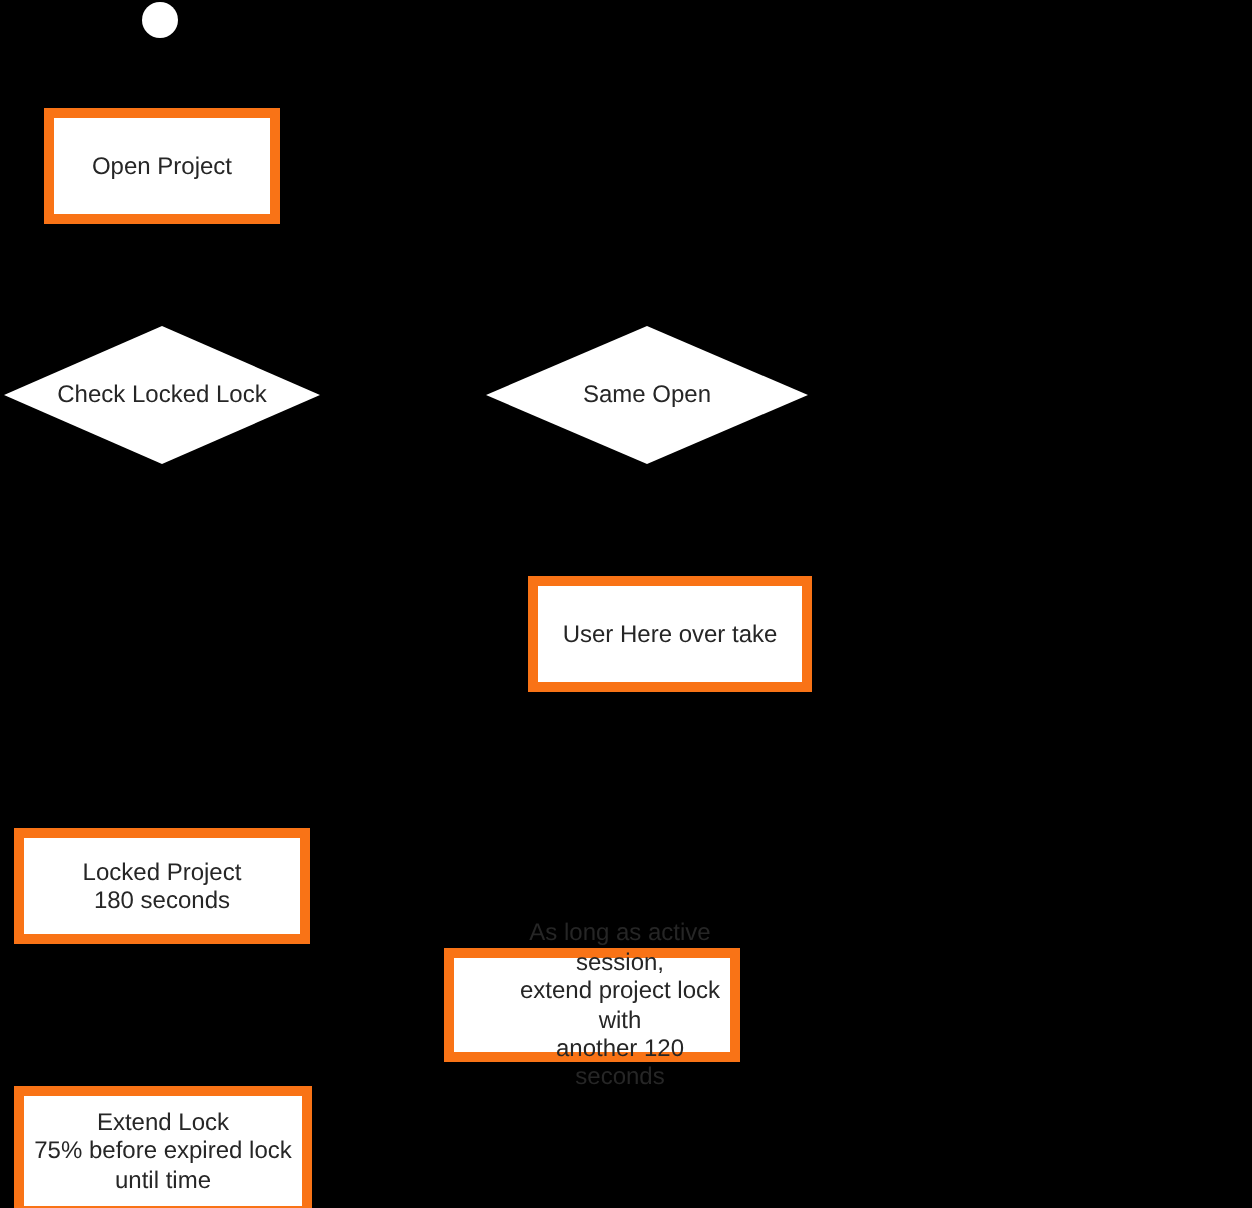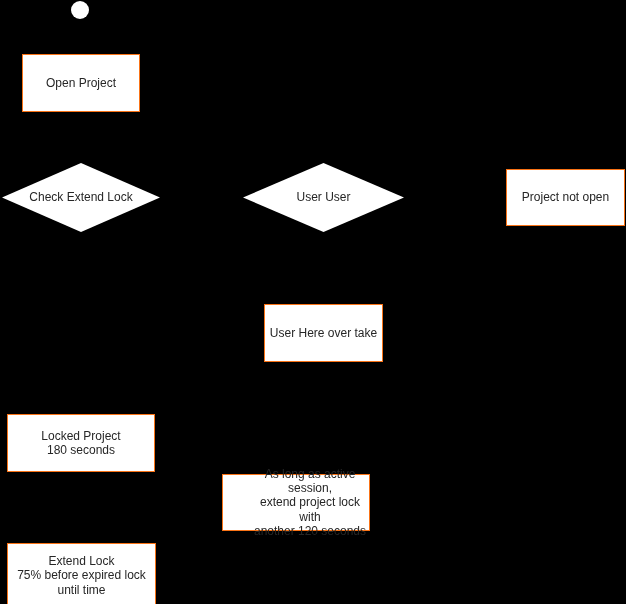--- a/index.html
+++ b/index.html
@@ -22,56 +22,55 @@
     justify-content: center;
     text-align: center;
     color: #262626;
     font-size: 12px;
     line-height: 1.2;
     white-space: pre-line;
     box-sizing: border-box;
   }
   .rect {
     background: #ffffff;
-    border: 1px solid #f97316;
+    border: 5px solid #f97316;
   }
   .diamond {
     background: #ffffff;
     clip-path: polygon(50% 0, 100% 50%, 50% 100%, 0 50%);
   }
   .circle {
     background: #ffffff;
     border-radius: 50%;
   }
   
   #n-start    { left: 71px;  top: 1px;   width: 18px;  height: 18px; }
   #n-open     { left: 22px;  top: 54px;  width: 118px; height: 58px; }
   #n-check    { left: 2px;   top: 163px; width: 158px; height: 69px; }
   #n-same     { left: 243px; top: 163px; width: 161px; height: 69px; }
   #n-notopen  { left: 506px; top: 169px; width: 119px; height: 57px; }
   #n-opened   { left: 22px;  top: 304px; width: 118px; height: 58px; }
-  #n-overtake { left: 264px; top: 304px; width: 119px; height: 58px; }
+  #n-overtake { left: 264px; top: 288px; width: 142px; height: 58px; }
   #n-locked   { left: 7px;   top: 414px; width: 148px; height: 58px; }
   #n-session  { left: 222px; top: 474px; width: 148px; height: 57px; padding-left: 28px; }
   #n-extend   { left: 7px;   top: 543px; width: 149px; height: 65px; }
 </style>
 </head>
 <body>
 
 <div class="stage">
 
   <div id="n-start" class="node circle"></div>
 
   <div id="n-open" class="node rect">Open Project</div>
 
-  <div id="n-check" class="node diamond">Check Extend Lock</div>
+  <div id="n-check" class="node diamond">Check Locked Lock</div>
 
-  <div id="n-same" class="node diamond">User User</div>
+  <div id="n-same" class="node diamond">Same Open</div>
 
-  <div id="n-notopen" class="node rect">Project not open</div>
 
 
   <div id="n-overtake" class="node rect">User Here over take</div>
 
   <div id="n-locked" class="node rect">Locked Project
 180 seconds</div>
 
   <div id="n-session" class="node rect">As long as active session,
 extend project lock with
 another 120 seconds</div>

